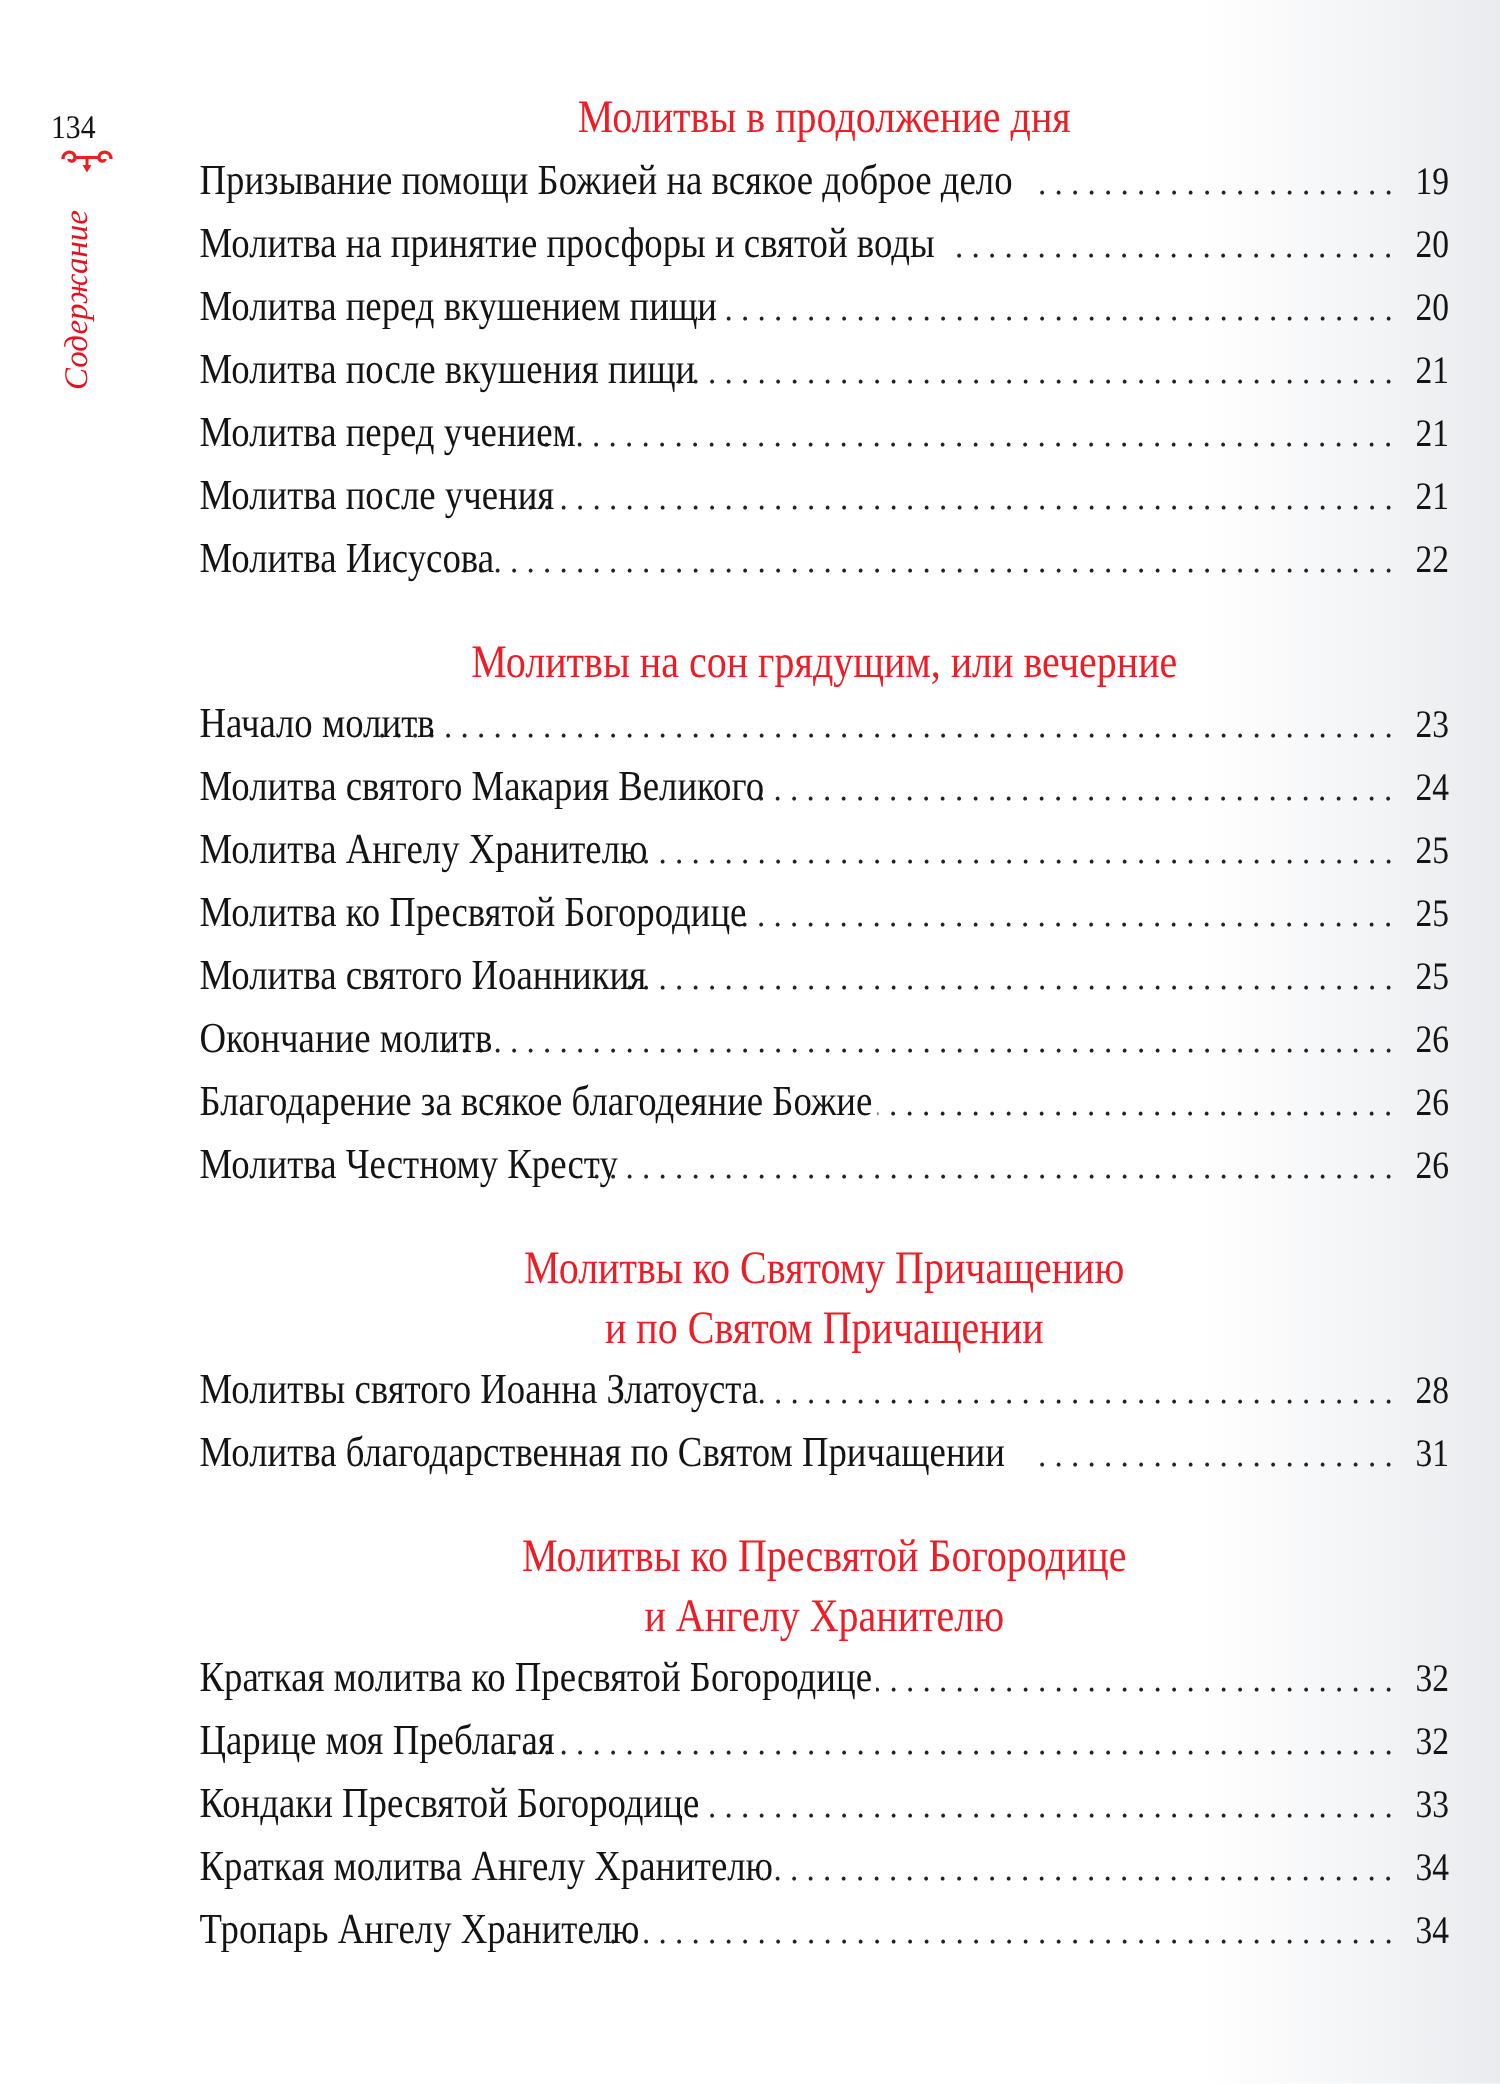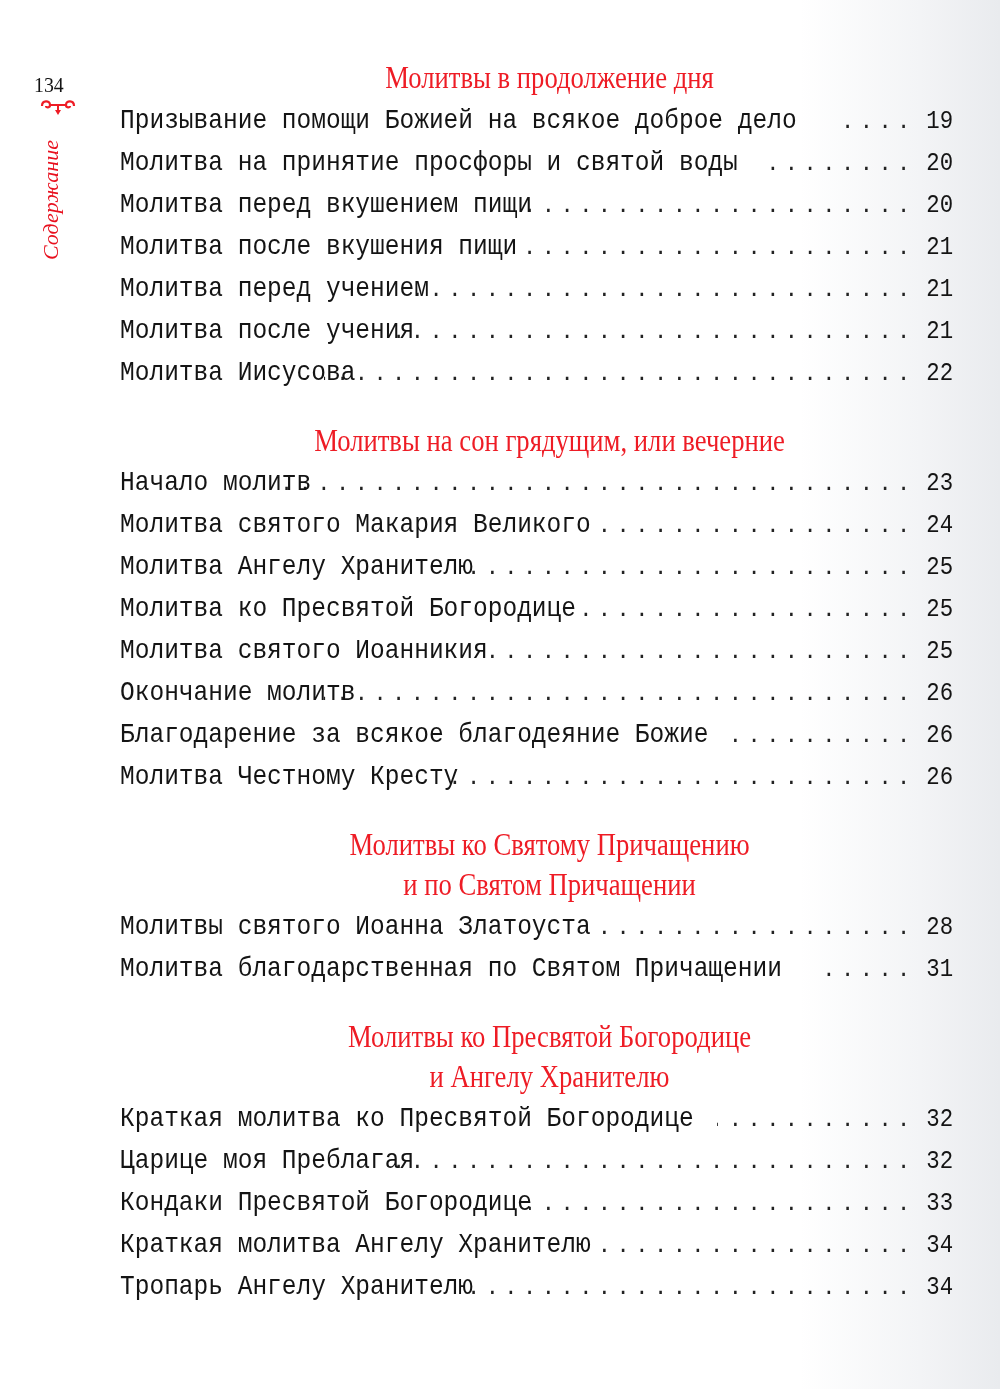--- a/index.html
+++ b/index.html
@@ -19,22 +19,22 @@
     position:absolute; left:38px; top:250px;
     transform: rotate(-90deg); transform-origin:left top;
     font-style:italic; font-size:22px; color:#e8101e; white-space:nowrap;
   }
   .heading {
     position:absolute; left:133px; width:833px; text-align:center;
     color:#ee1c25; font-size:31px; line-height:40px;
     transform:scaleX(0.86); transform-origin:center top;
   }
   .entry {
-    position:absolute; left:120px; width:833px; height:40px;
-    display:flex; align-items:baseline; font-size:28.5px; line-height:40px;font-family:Liberation Mono, monospace;
+    position:absolute; left:133px; width:833px; height:40px;
+    display:flex; align-items:baseline; font-size:28.5px; line-height:40px;
   }
   .entry .title {
     white-space:nowrap; transform:scaleX(0.86); transform-origin:left center;
     display:inline-block;
   }
   .entry .leader {
     flex:1; overflow:hidden; white-space:nowrap; letter-spacing:5.5px;
     font-size:22px; color:#222; margin-left:-70px; padding-right:6px; text-align:right;
     direction:rtl;
   }

